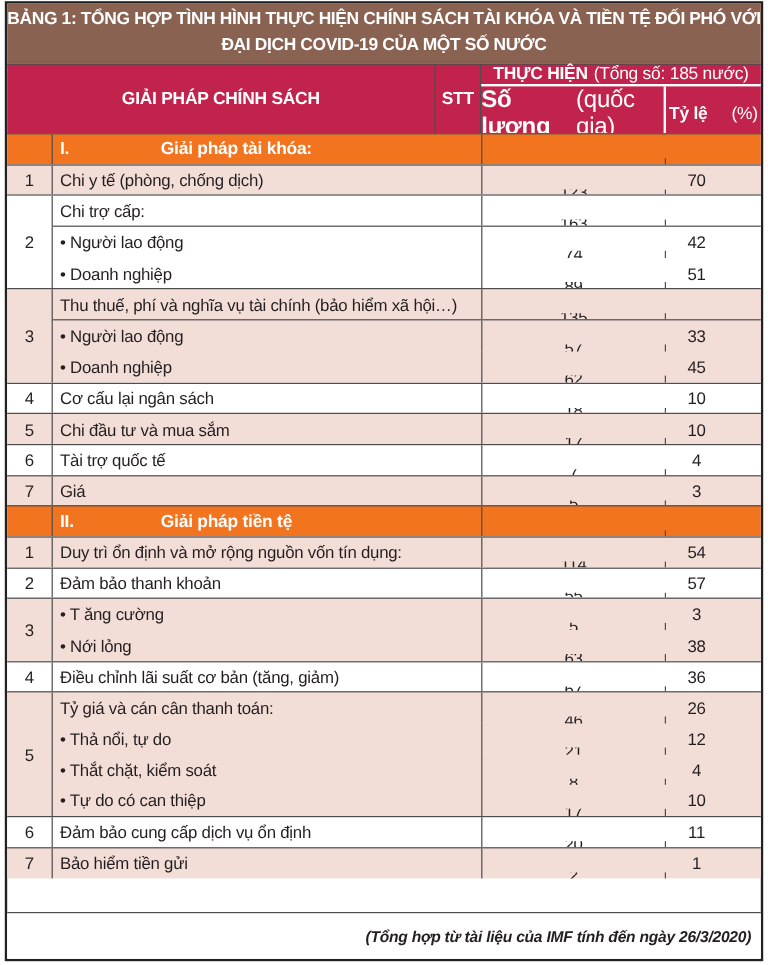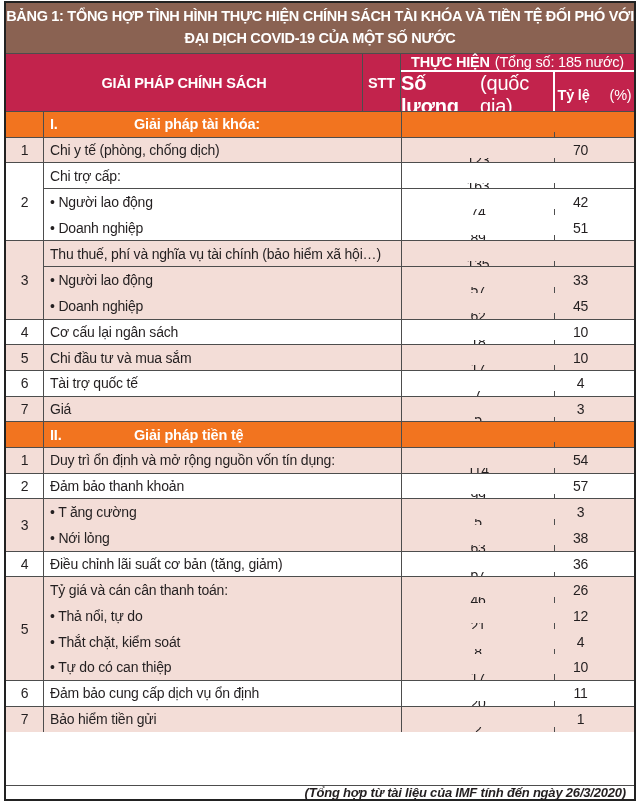--- a/index.html
+++ b/index.html
@@ -58,21 +58,21 @@
   .sec-no{display:inline-block;width:84px;flex:none;}
 
   
   .grp-body{flex:1;display:flex;flex-direction:column;}
   .line{display:flex;height:25.7px;}
   .line.hd{border-bottom:1px solid var(--bd);}
   .grp-body .line .policy{flex:1;}
 
   
   .foot{
-    height:14px;background:#fff;display:flex;align-items:center;justify-content:flex-end;
+    height:39px;background:#fff;display:flex;align-items:center;justify-content:flex-end;
     padding-right:8px;font-size:13px;font-weight:bold;font-style:italic;border-top:1px solid var(--bd);
   }
 </style>
 </head>
 <body>
 
 <div class="tbl">
 
   <div class="title">BẢNG 1: TỔNG HỢP TÌNH HÌNH THỰC HIỆN CHÍNH SÁCH TÀI KHÓA VÀ TIỀN TỆ ĐỐI PHÓ VỚI ĐẠI DỊCH COVID-19 CỦA MỘT SỐ NƯỚC</div>
 
@@ -199,21 +199,21 @@
     <div class="blk r pink">
       <div class="cell stt">1</div>
       <div class="cell policy">Duy trì ổn định và mở rộng nguồn vốn tín dụng:</div>
       <div class="cell qty">114</div>
       <div class="cell rate">54</div>
     </div>
 
     <div class="blk r white">
       <div class="cell stt">2</div>
       <div class="cell policy">Đảm bảo thanh khoản</div>
-      <div class="cell qty">99</div>
+      <div class="cell qty">55</div>
       <div class="cell rate">57</div>
     </div>
 
     <div class="blk pink">
       <div class="cell stt">3</div>
       <div class="grp-body">
         <div class="line">
           <div class="cell policy">• T ăng cường</div>
           <div class="cell qty">5</div>
           <div class="cell rate">3</div>

